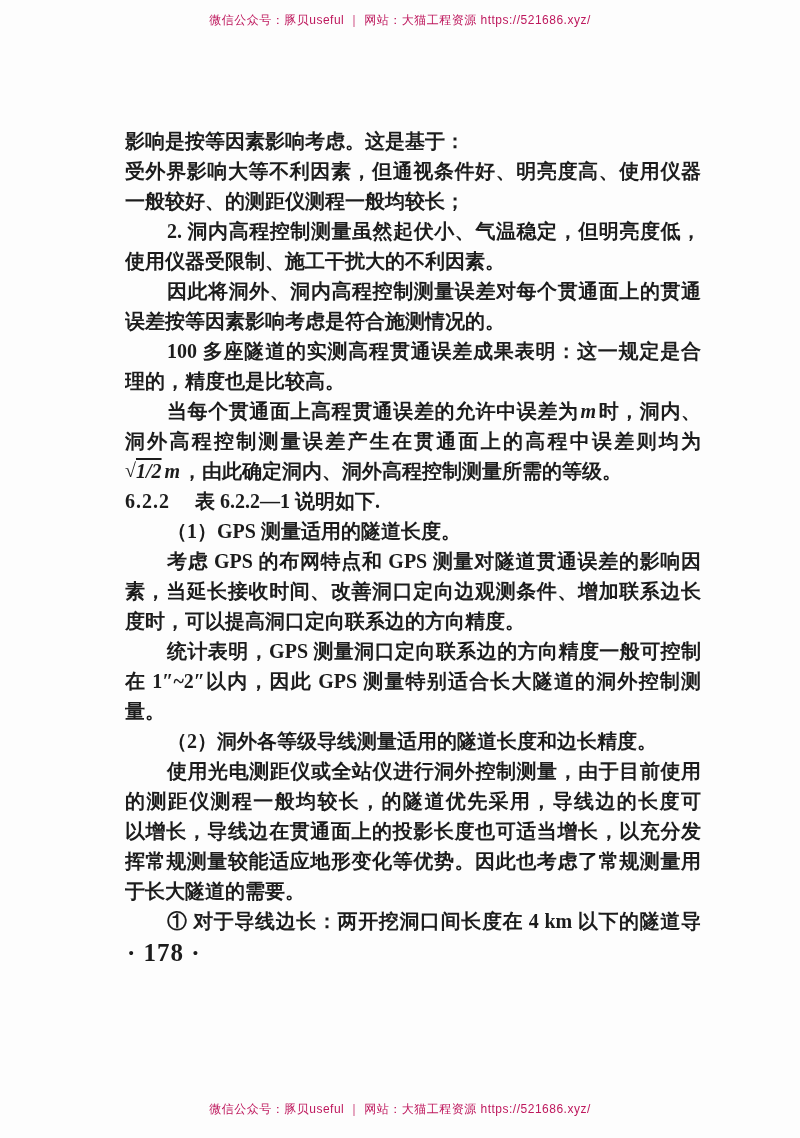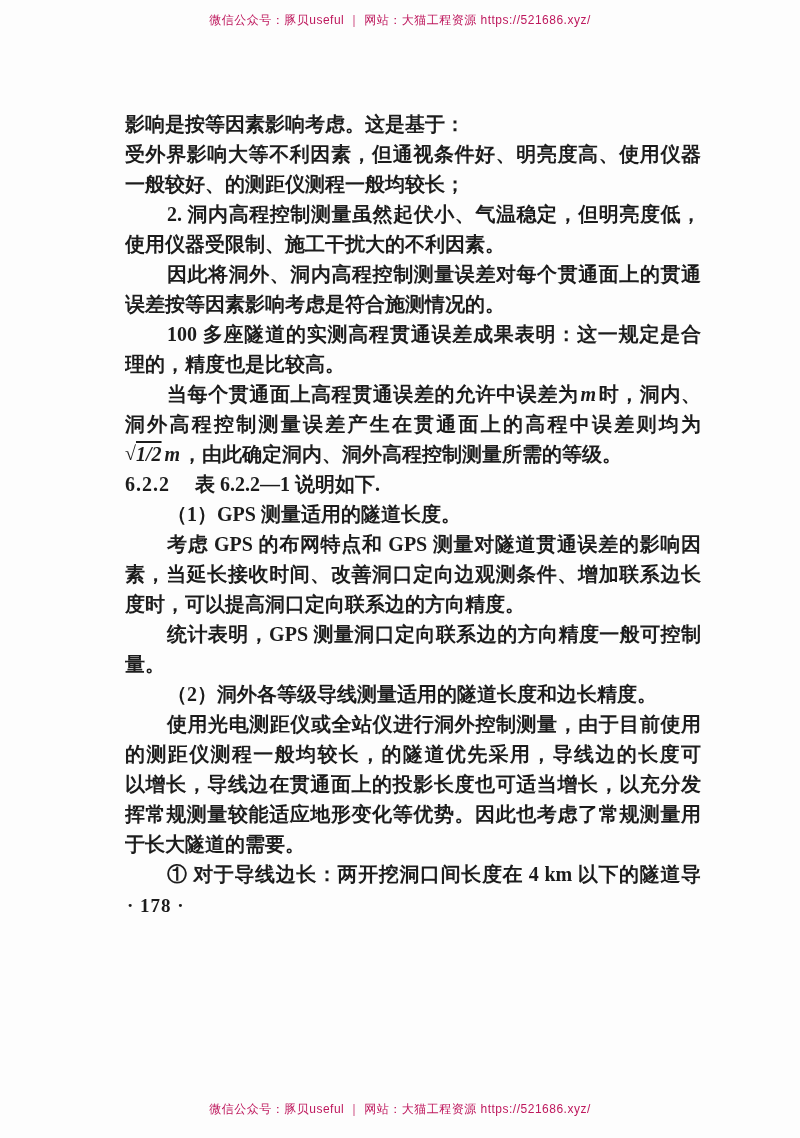--- a/index.html
+++ b/index.html
@@ -25,21 +25,21 @@
     letter-spacing: 0.5px;
     font-family: "Liberation Sans", "DejaVu Sans", sans-serif;
     white-space: nowrap;
   }
   .watermark.top { top: 12px; }
   .watermark.bottom { top: 1101px; }
 
   .content {
     position: absolute;
     left: 125px;
-    top: 109px;
+    top: 126px;
     width: 576px;
     color: #1c1c1c;
     font-size: 20px;
     line-height: 30px;
     font-weight: 600;
   }
   .content p.line {
     margin: 0;
     height: 30px;
     overflow: hidden;
@@ -61,21 +61,21 @@
     margin: 0 2px;
   }
   .radical { display: inline-block; transform: translateY(-1px); }
   .radicand {
     text-decoration: overline;
     padding-right: 1px;
     font-style: italic;
   }
   .pagenum {
     margin: 2px 0 8px 2px;
-    font-size: 19px;
+    font-size: 25px;
     height: 30px;
     letter-spacing: 1px;
   }
 </style>
 </head>
 <body>
 
 <div class="page">
 
   <div class="watermark top">
@@ -99,20 +99,21 @@
 
     <p class="line"><span class="radical">√</span><span class="radicand">1/2</span><i class="mvar">m</i><span>，由此确定洞内、洞外高程控制测量所需的等级。</span></p>
 
     <p class="line"><b class="sec-num">6.2.2</b><span>表 6.2.2—1 说明如下.</span></p>
 
     <p class="line indent">（1）GPS 测量适用的隧道长度。</p>
     <p class="line indent fill">考虑 GPS 的布网特点和 GPS 测量对隧道贯通误差的影响因</p>
     <p class="line fill">素，当延长接收时间、改善洞口定向边观测条件、增加联系边长</p>
     <p class="line">度时，可以提高洞口定向联系边的方向精度。</p>
     <p class="line indent fill">统计表明，GPS 测量洞口定向联系边的方向精度一般可控制</p>
+    <p class="line fill">在 1″~2″以内，因此 GPS 测量特别适合长大隧道的洞外控制测</p>
     <p class="line">量。</p>
     <p class="line indent">（2）洞外各等级导线测量适用的隧道长度和边长精度。</p>
     <p class="line indent fill">使用光电测距仪或全站仪进行洞外控制测量，由于目前使用</p>
     <p class="line fill">的测距仪测程一般均较长，的隧道优先采用，导线边的长度可</p>
     <p class="line fill">以增长，导线边在贯通面上的投影长度也可适当增长，以充分发</p>
     <p class="line fill">挥常规测量较能适应地形变化等优势。因此也考虑了常规测量用</p>
     <p class="line">于长大隧道的需要。</p>
     <p class="line indent fill">① 对于导线边长：两开挖洞口间长度在 4 km 以下的隧道导</p>
 
     <p class="pagenum">· 178 ·</p>

